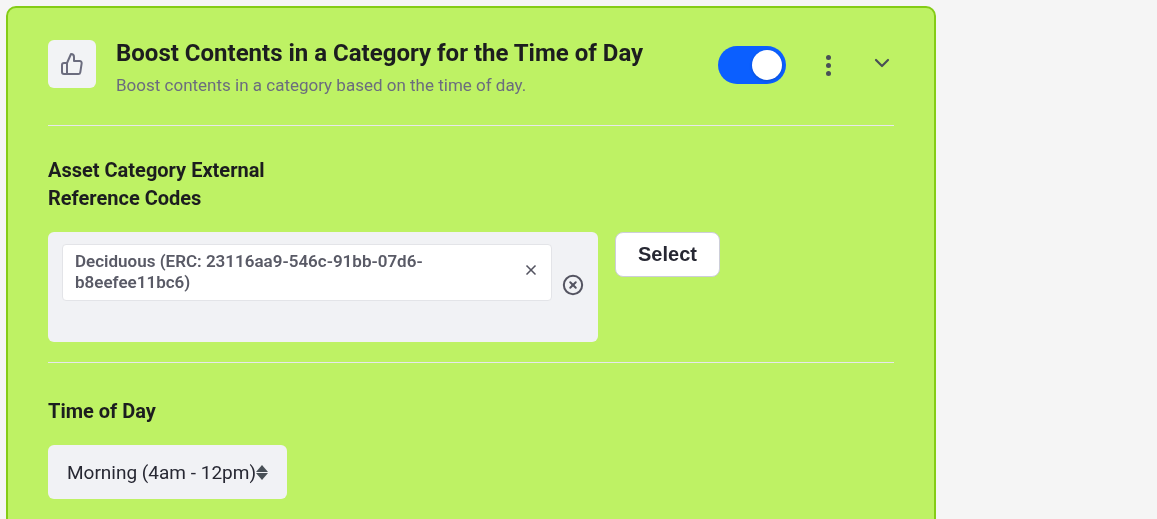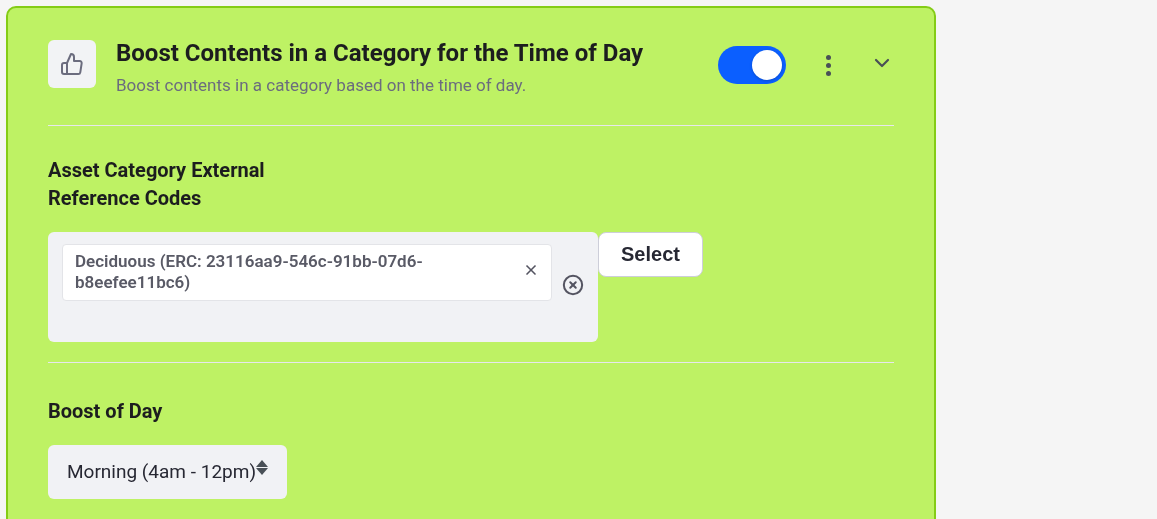--- a/index.html
+++ b/index.html
@@ -113,21 +113,21 @@
       font-weight: 700;
       color: #1c1d1f;
       flex-shrink: 0;
       padding-top: 10px;
       line-height: 1.4;
     }
     .field-content {
       flex: 1;
       display: flex;
       align-items: flex-start;
-      gap: 0;
+      gap: 17px;
     }
     .tag-container {
       flex: 1;
       background: #f1f2f5;
       border-radius: 6px;
       padding: 12px 14px;
       min-height: 110px;
       display: flex;
       flex-wrap: wrap;
       align-items: flex-start;
@@ -176,20 +176,21 @@
     .select-input {
       flex: 1;
       background: #f1f2f5;
       border: 1px solid transparent;
       border-radius: 6px;
       padding: 14px 18px;
       font-size: 19px;
       color: #272833;
       height: 54px;
       display: flex;
+      align-items: center;
       justify-content: space-between;
       cursor: pointer;
     }
     .select-caret {
       display: flex;
       flex-direction: column;
       align-items: center;
       gap: 1px;
     }
     .text-input {
@@ -263,21 +264,21 @@
           </svg>
         </span>
       </div>
       <button class="select-btn">Select</button>
     </div>
   </div>
 
   <div class="divider"></div>
 
   <div class="field-row row-align-center">
-    <div class="field-label">Boost of Day</div>
+    <div class="field-label">Time of Day</div>
     <div class="field-content">
       <div class="select-input">
         <span>Morning (4am - 12pm)</span>
         <span class="select-caret">
           <svg width="12" height="7" viewBox="0 0 12 7">
               <polygon points="6,0 12,7 0,7" fill="#495057"></polygon>
             </svg>
           <svg width="12" height="7" viewBox="0 0 12 7">
               <polygon points="0,0 12,0 6,7" fill="#495057"></polygon>
             </svg>

